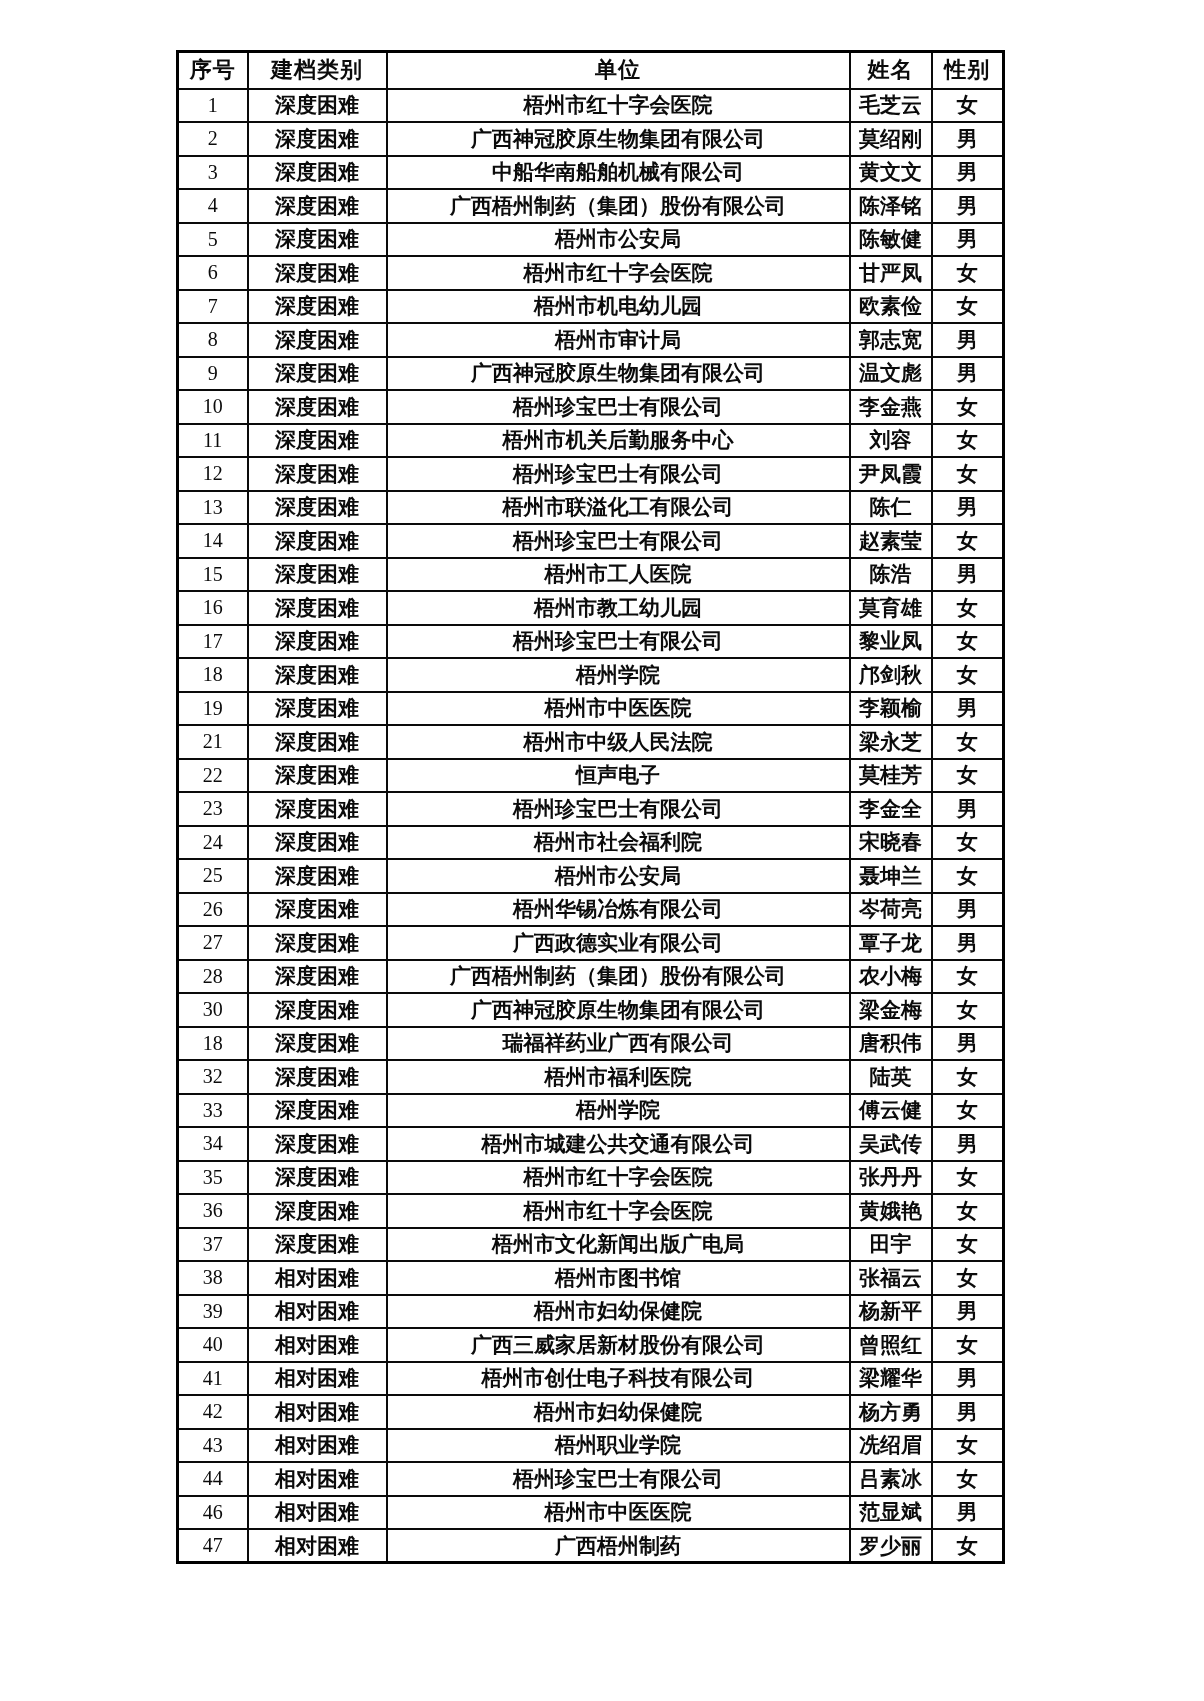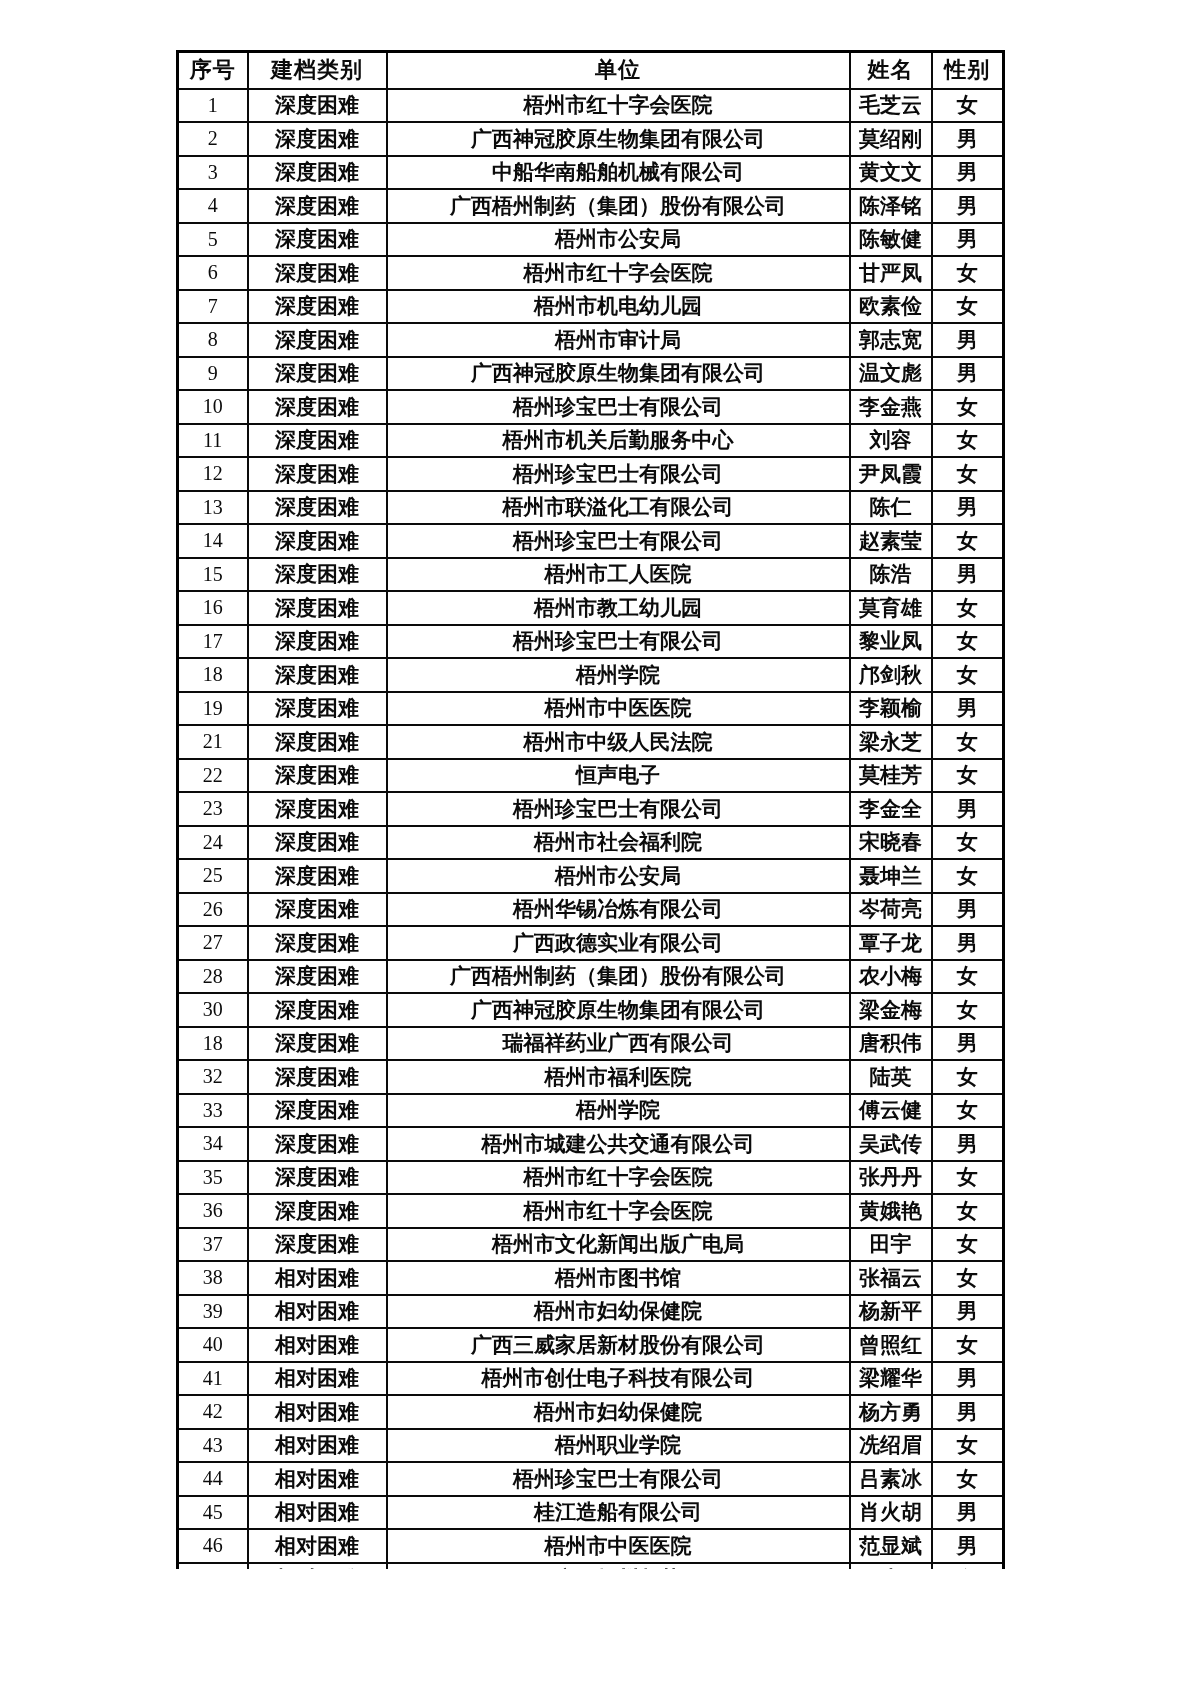--- a/index.html
+++ b/index.html
@@ -408,27 +408,20 @@
     </tr>
 
     <tr>
       <td class="col-no">44</td>
       <td class="col-cat">相对困难</td>
       <td class="col-unit">梧州珍宝巴士有限公司</td>
       <td class="col-name">吕素冰</td>
       <td class="col-sex">女</td>
     </tr>
 
-    <tr>
-      <td class="col-no">45</td>
-      <td class="col-cat">相对困难</td>
-      <td class="col-unit">桂江造船有限公司</td>
-      <td class="col-name">肖火胡</td>
-      <td class="col-sex">男</td>
-    </tr>
 
     <tr>
       <td class="col-no">46</td>
       <td class="col-cat">相对困难</td>
       <td class="col-unit">梧州市中医医院</td>
       <td class="col-name">范显斌</td>
       <td class="col-sex">男</td>
     </tr>
 
     <tr>

